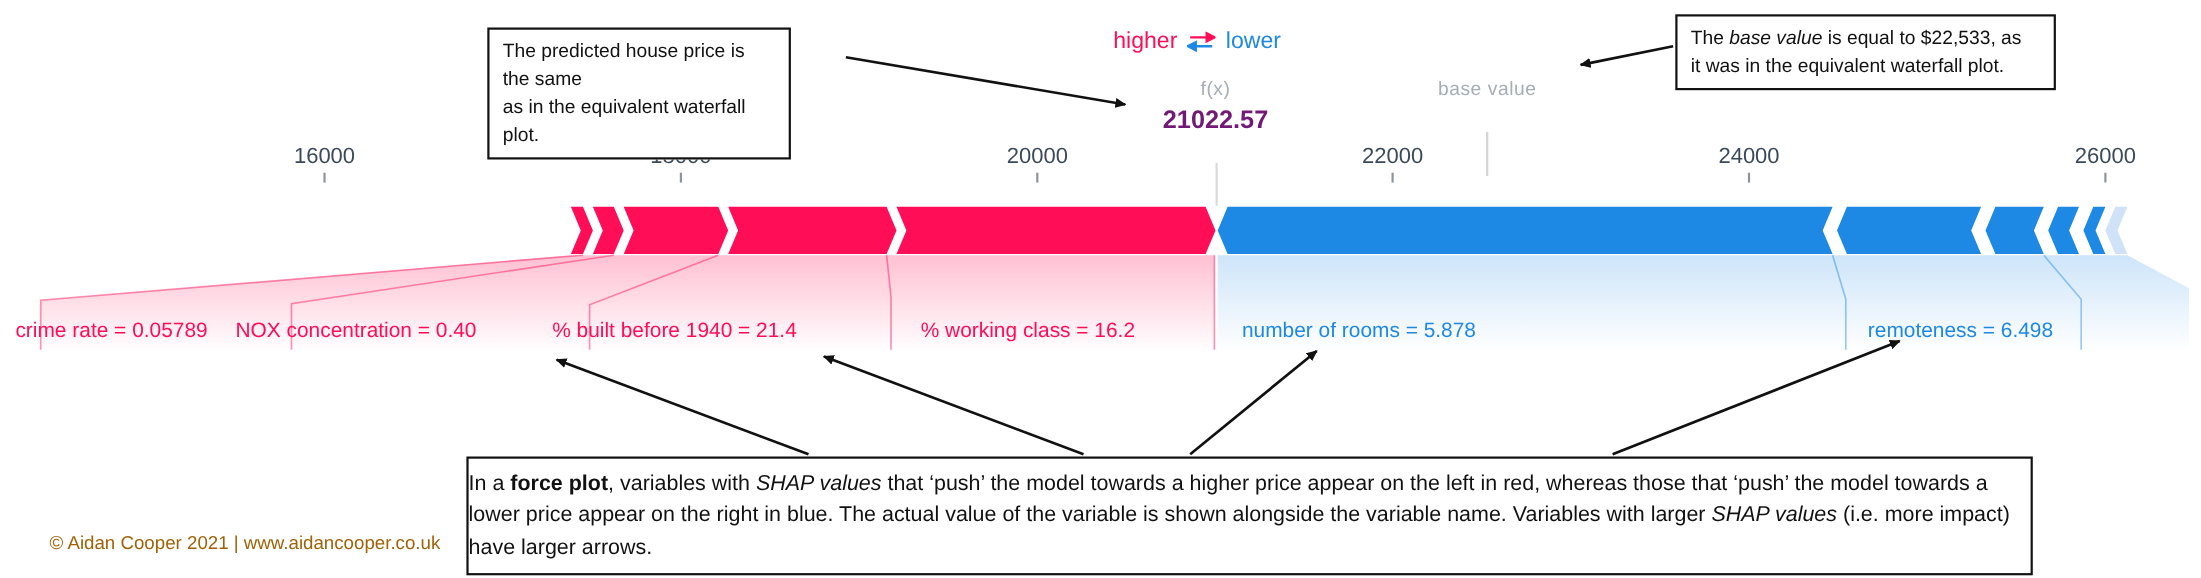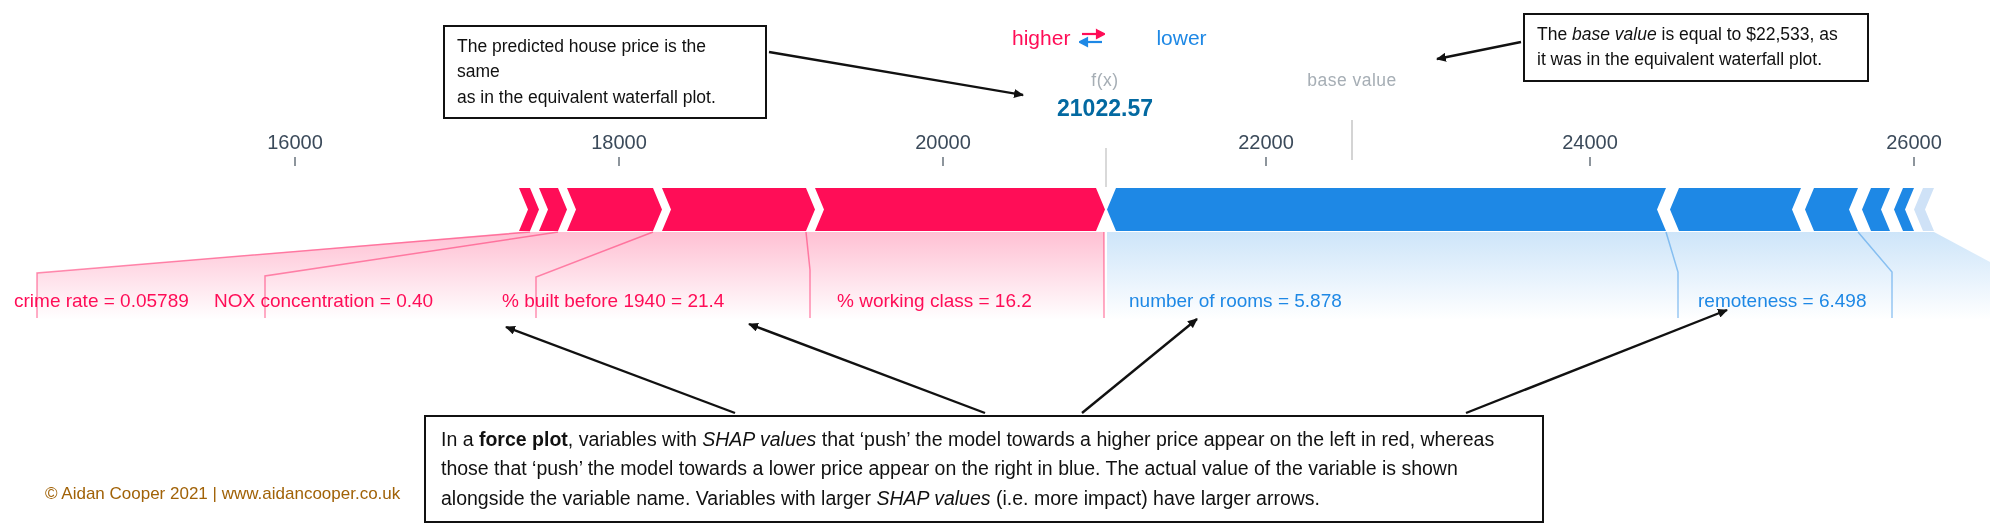--- a/index.html
+++ b/index.html
@@ -4,33 +4,33 @@
 <style>
   html,body{margin:0;padding:0;background:#ffffff;}
   .canvas{
     position:relative;width:2001px;height:525px;background:#ffffff;overflow:hidden;
     font-family:"Liberation Sans", sans-serif;
   }
   .abs{position:absolute;}
   .center{transform:translateX(-50%);}
   .legend{display:flex;align-items:center;gap:9px;font-size:21px;}
   .legend .hi{color:#ff0d57;}
-  .legend .lo{color:#1e88e5;margin-left:42px;}
+  .legend .lo{color:#1e88e5;}
   .fx-label,.base-label{font-size:17.5px;color:#a6aeb5;letter-spacing:.5px;}
-  .fx-value{font-size:23px;font-weight:bold;color:#0369a1;}
+  .fx-value{font-size:23px;font-weight:bold;color:#701a75;}
   .tick-label{font-size:20px;color:#3b4a5a;}
   .feat{font-size:19px;white-space:nowrap;}
   .feat.red{color:#ff0d57;}
   .feat.blue{color:#1e88e5;}
   .note{
     background:#ffffff;border:2px solid #111111;color:#111111;
     padding:7px 12px;font-size:17.5px;line-height:1.45;box-sizing:border-box;
   }
   .note .ln{display:block;}
-  .note3{width:1120px;font-size:19.5px;line-height:1.5;padding:8px 15px;}
+  .note3{width:1424px;font-size:19.5px;line-height:1.5;padding:8px 0;}
   .b{font-weight:bold;}
   .i{font-style:italic;}
   .copyright{font-size:17px;color:#a16207;}
   svg{display:block;}
   .overlay{pointer-events:none;}
 </style>
 </head>
 <body>
 
 <div class="canvas">
@@ -119,21 +119,21 @@
   <div class="abs center tick-label" style="left:1590px;top:131px;">24000</div>
   <div class="abs center tick-label" style="left:1914px;top:131px;">26000</div>
 
   <div class="abs feat red" style="left:14px;top:290px;">crime rate = 0.05789</div>
   <div class="abs feat red" style="left:190px;top:290px;margin-left:24px;">NOX concentration = 0.40</div>
   <div class="abs feat red" style="left:502px;top:290px;">% built before 1940 = 21.4</div>
   <div class="abs feat red" style="left:837px;top:290px;">% working class = 16.2</div>
   <div class="abs feat blue" style="left:1129px;top:290px;">number of rooms = 5.878</div>
   <div class="abs feat blue" style="left:1698px;top:290px;">remoteness = 6.498</div>
 
-  <div class="abs note" style="left:443px;top:25px;width:324px;">
+  <div class="abs note" style="left:443px;top:25px;width:276px;">
     <span class="ln">The predicted house price is the same</span>
     <span class="ln">as in the equivalent waterfall plot.</span>
   </div>
 
   <div class="abs note" style="left:1523px;top:13px;width:346px;">
     <span>The </span><span class="i">base value</span><span> is equal to $22,533, as</span>
     <span class="ln">it was in the equivalent waterfall plot.</span>
   </div>
 
   <div class="abs note note3" style="left:424px;top:415px;">

